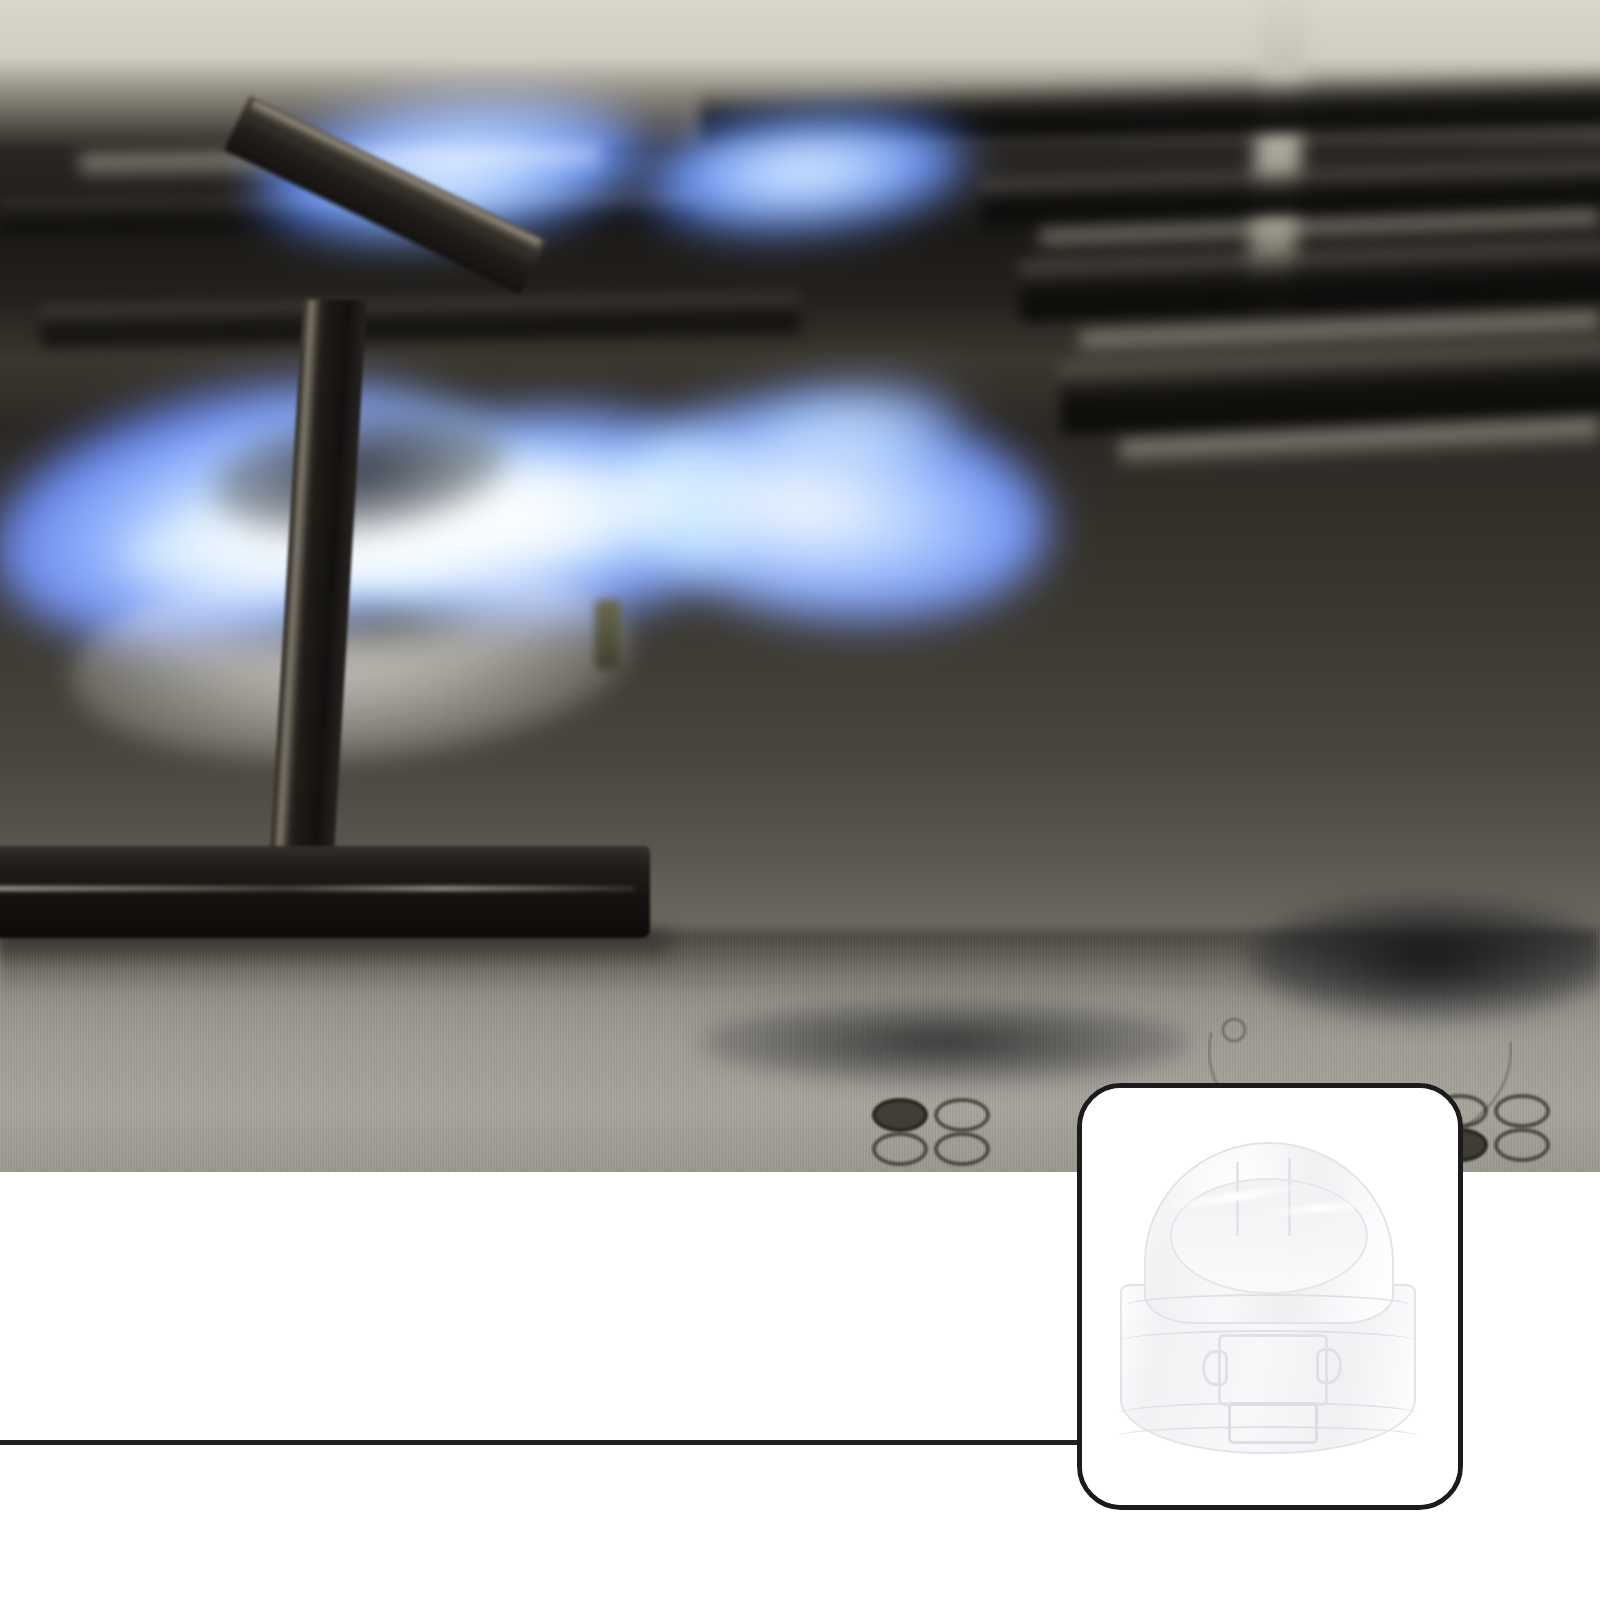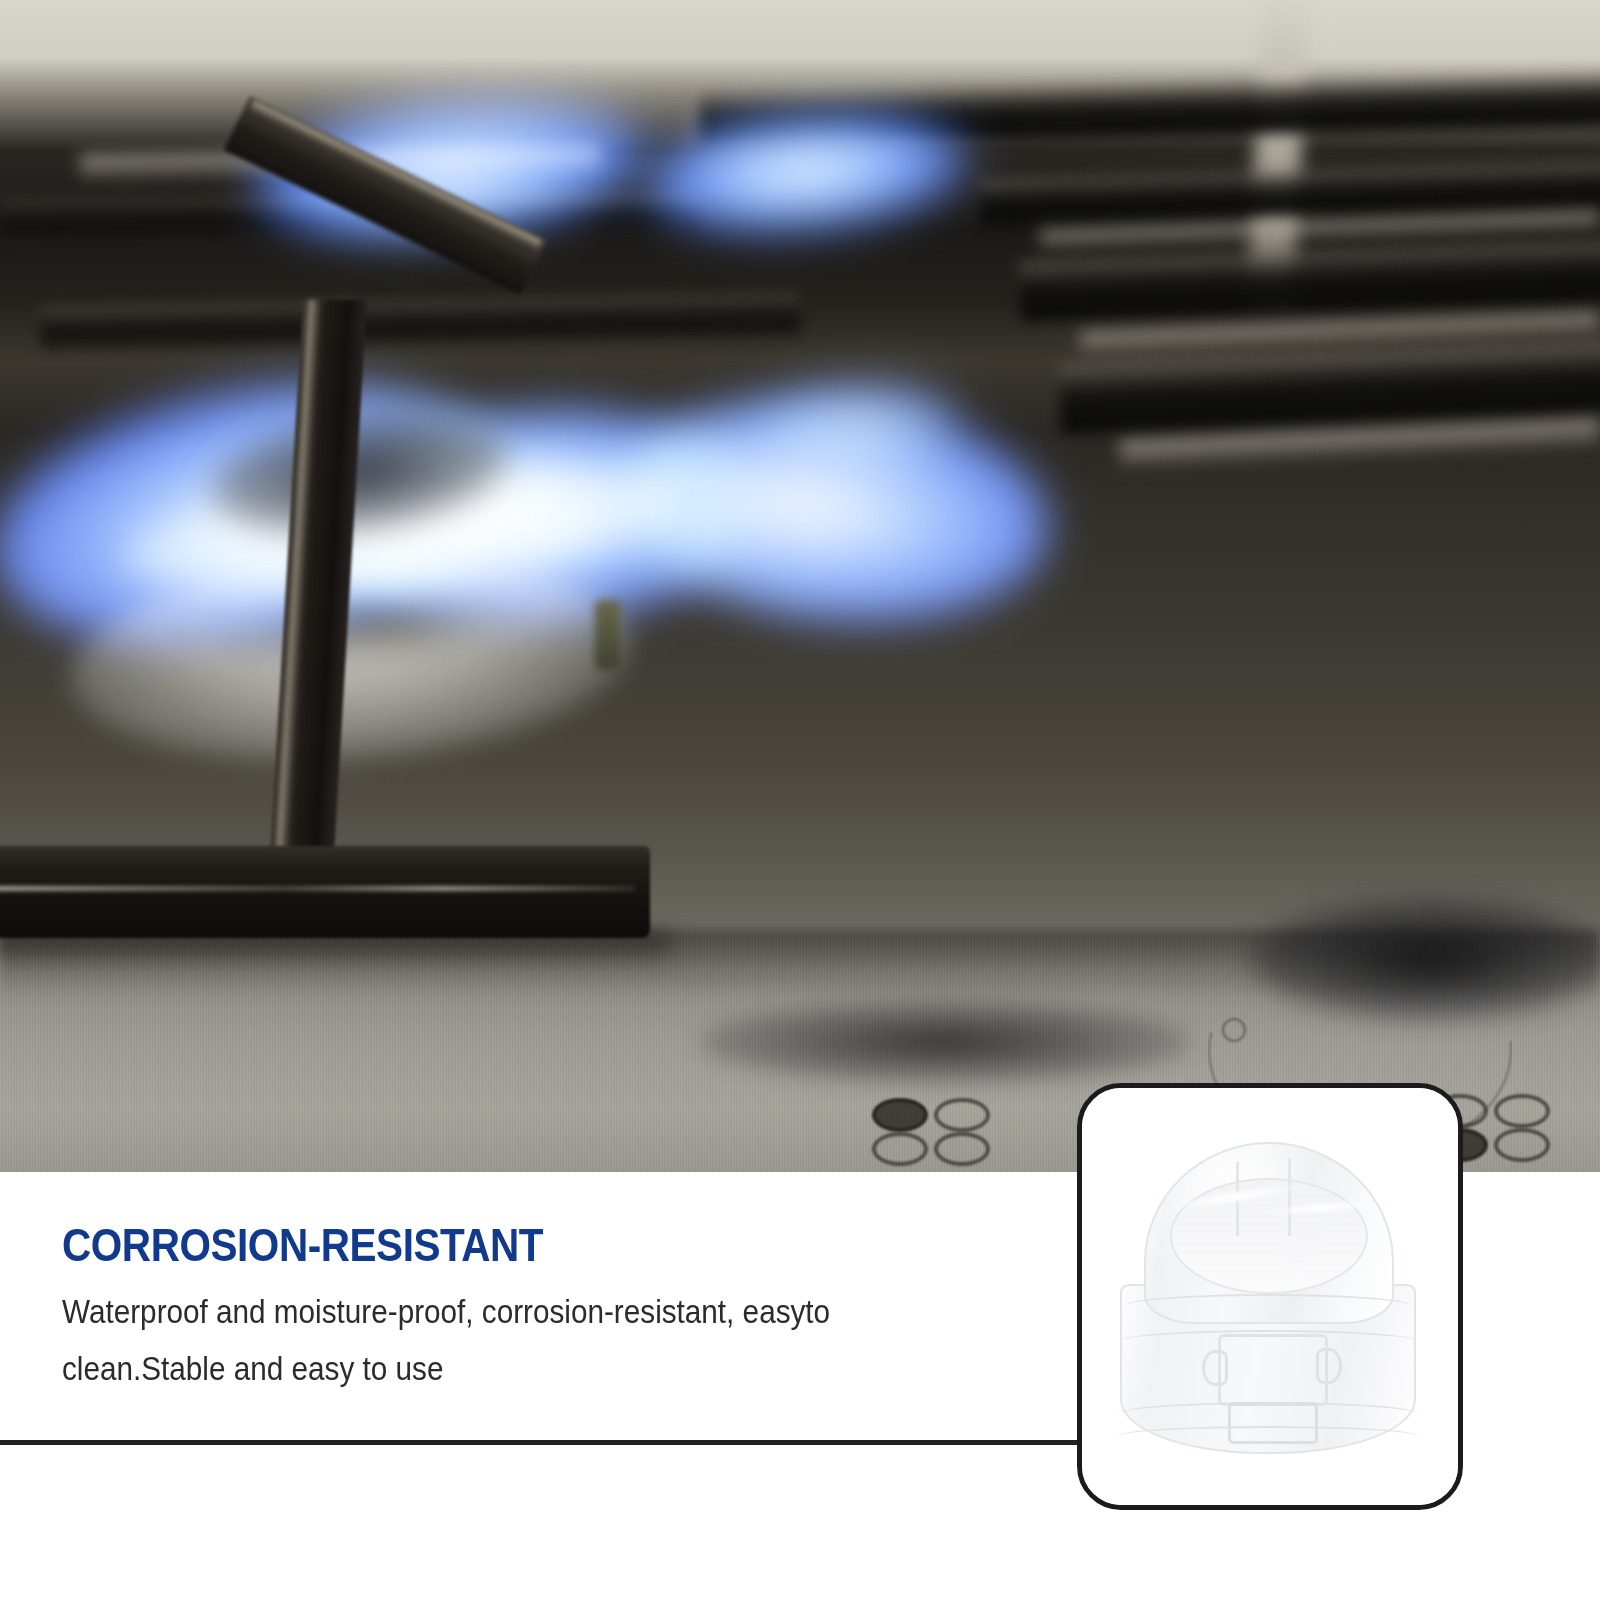--- a/index.html
+++ b/index.html
@@ -537,24 +537,20 @@
       
       
       
       
       
       
       
     </div>
   </div>
 
-  <div class="text-panel">
-    <div class="headline">CORROSION-RESISTANT</div>
-    <div class="subcopy">Waterproof and moisture-proof, corrosion-resistant, easyto clean.Stable and easy to use</div>
-  </div>
 
   <div class="divider"></div>
 
   <div class="inset">
     <div class="inset-stage">
       <div class="mini">
         <div class="mini-skirt"></div>
         <div class="mini-dome"></div>
         <div class="mini-dome-inner"></div>
         <div class="mini-post-l"></div>

